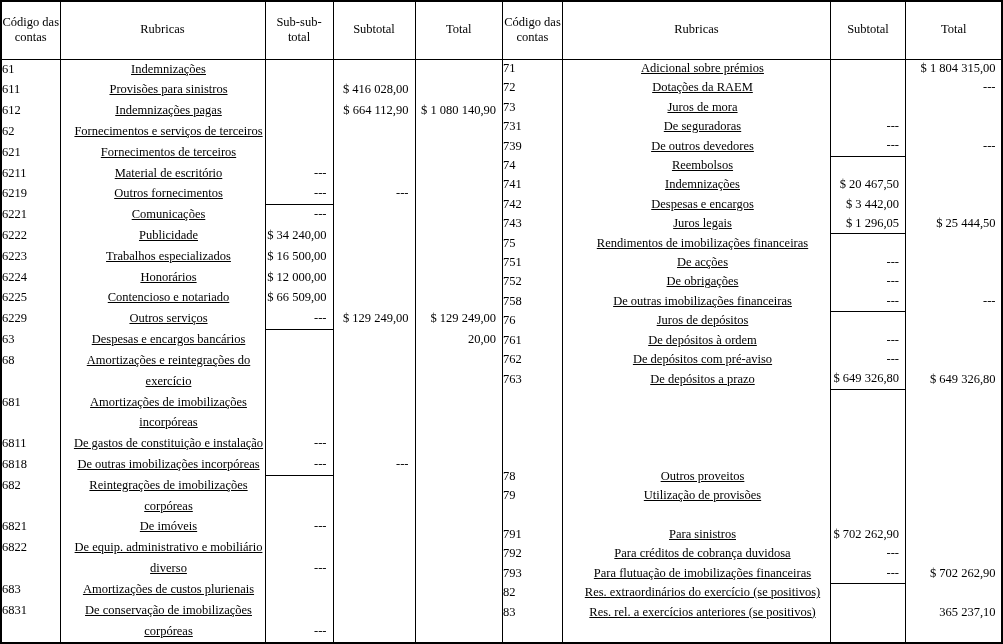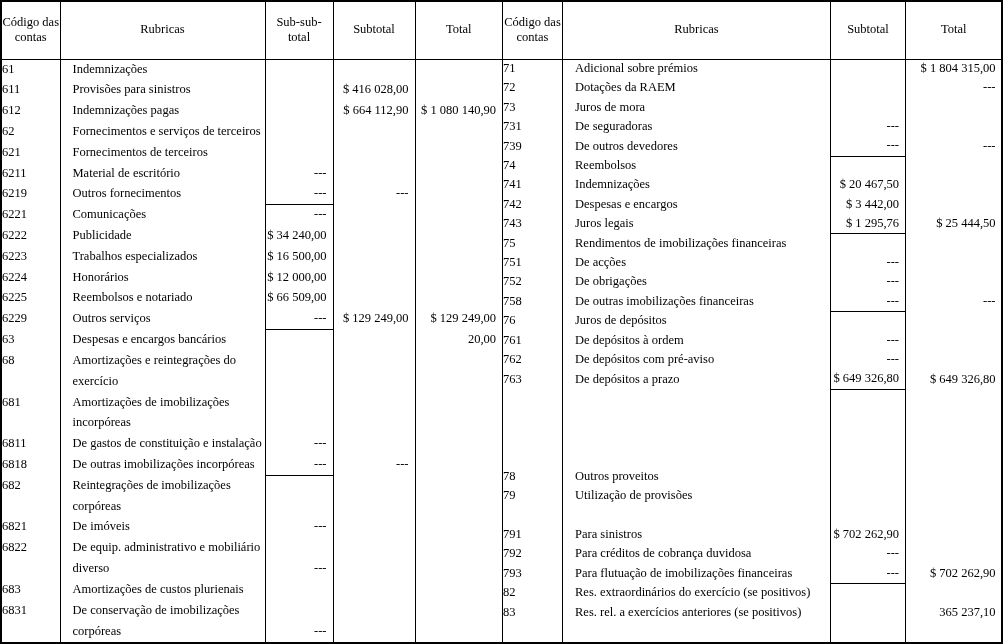--- a/index.html
+++ b/index.html
@@ -43,21 +43,21 @@
     font-weight: normal;
     text-align: center;
     white-space: normal;
     line-height: 1.25;
     font-size: 12.5px;
   }
   tbody tr { height: 19.4px; }
   tbody td { line-height: 1.1; }
 
   .col-code    { text-align: left;   }
-  .col-label   { text-align: left;  padding-left: 12px;  }
+  .col-label   { text-align: center;  padding-left: 12px; text-decoration: underline;  }
   .col-subsub,
   .col-subtotal,
   .col-total   { text-align: right; padding-right: 6px; }
 
   
   td.rule { border-bottom: 1px solid #000; }
 </style>
 </head>
 <body>
 
@@ -153,21 +153,21 @@
         </tr>
         <tr>
           <td class="col-code">6224</td>
           <td class="col-label">Honorários</td>
           <td class="col-subsub">$ 12 000,00</td>
           <td class="col-subtotal"></td>
           <td class="col-total"></td>
         </tr>
         <tr>
           <td class="col-code">6225</td>
-          <td class="col-label">Reembolsos e notariado</td>
+          <td class="col-label">Contencioso e notariado</td>
           <td class="col-subsub">$ 66 509,00</td>
           <td class="col-subtotal"></td>
           <td class="col-total"></td>
         </tr>
         <tr>
           <td class="col-code">6229</td>
           <td class="col-label">Outros serviços</td>
           <td class="col-subsub rule">---</td>
           <td class="col-subtotal">$ 129 249,00</td>
           <td class="col-total">$ 129 249,00</td>
@@ -340,21 +340,21 @@
         </tr>
         <tr>
           <td class="col-code">742</td>
           <td class="col-label">Despesas e encargos</td>
           <td class="col-subtotal">$ 3 442,00</td>
           <td class="col-total"></td>
         </tr>
         <tr>
           <td class="col-code">743</td>
           <td class="col-label">Juros legais</td>
-          <td class="col-subtotal rule">$ 1 295,76</td>
+          <td class="col-subtotal rule">$ 1 296,05</td>
           <td class="col-total">$ 25 444,50</td>
         </tr>
         <tr>
           <td class="col-code">75</td>
           <td class="col-label">Rendimentos de imobilizações financeiras</td>
           <td class="col-subtotal"></td>
           <td class="col-total"></td>
         </tr>
         <tr>
           <td class="col-code">751</td>

